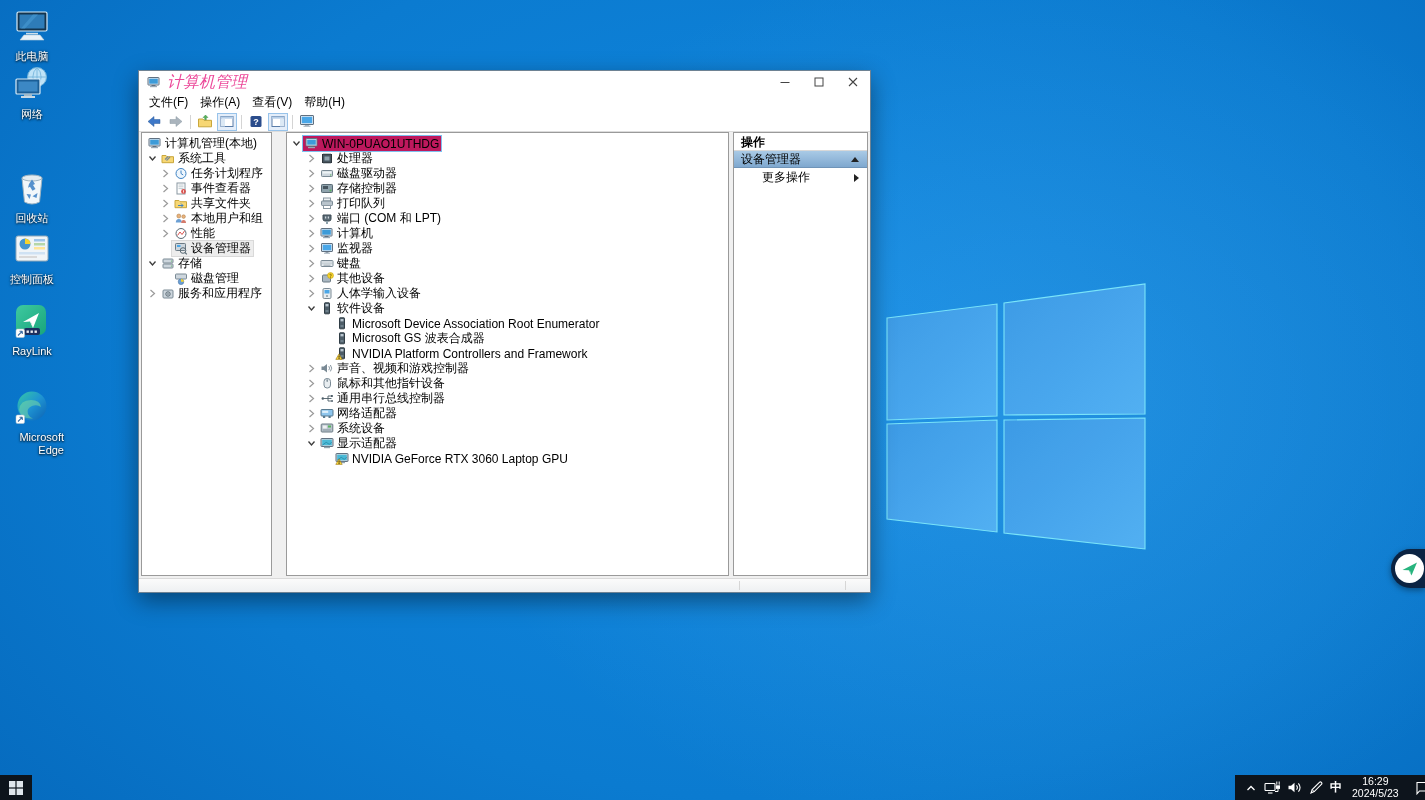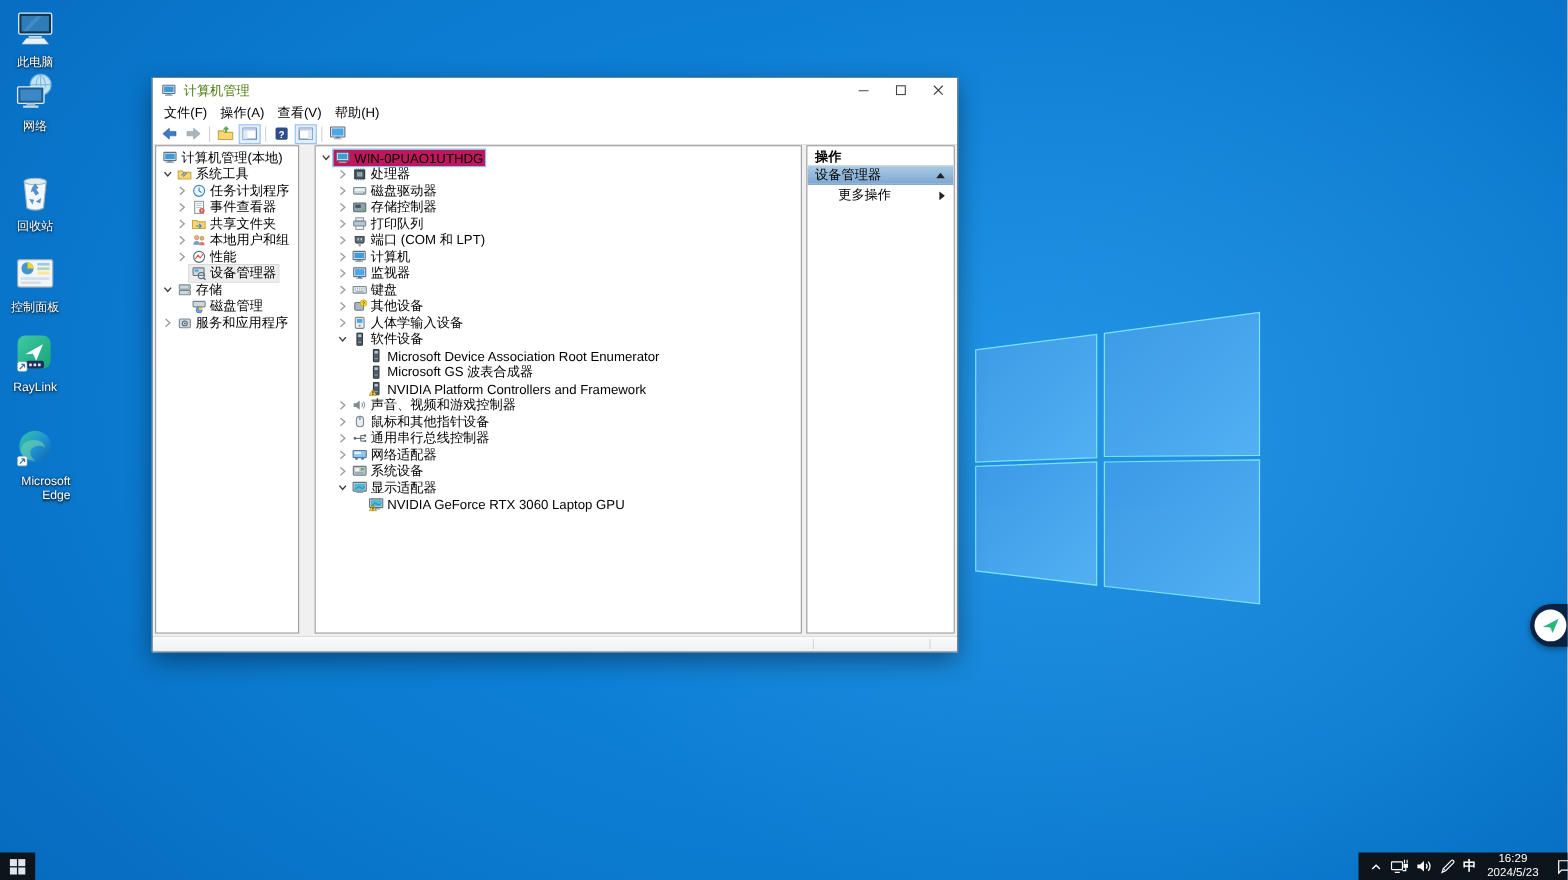--- a/index.html
+++ b/index.html
@@ -13,21 +13,21 @@
   
   .dicon{position:absolute;left:0;width:64px;display:flex;flex-direction:column;align-items:center;}
   .dicon .dlbl{margin-top:2px;font-size:11px;color:#fff;text-align:right;line-height:13px;
     text-shadow:0 1px 2px rgba(0,0,0,.85),0 0 3px rgba(0,0,0,.5);}
 
   
   #win{position:absolute;left:138px;top:70px;width:733px;height:523px;background:#fff;
     border:1px solid #6e8293;box-shadow:0 8px 22px rgba(0,0,0,.42);}
   .titlebar{height:22px;display:flex;align-items:center;background:#fff;}
   .tb-ic{margin:0 6px 0 8px;display:flex;}
-  .tb-title{font-size:12px;color:#4d7c0f;}
+  .tb-title{font-size:16px;color:#ec4899;font-style:italic;}
   .cap{margin-left:auto;display:flex;height:100%;}
   .cap span{width:34px;display:flex;align-items:center;justify-content:center;}
   .menubar{height:19px;display:flex;align-items:center;padding-left:4px;font-size:12px;background:#fff;}
   .menubar span{padding:2px 6px;}
   .toolbar{height:20px;display:flex;align-items:center;padding-left:4px;background:#fff;border-bottom:1px solid #dcdcdc;}
   .tbtn{width:20px;height:18px;display:flex;align-items:center;justify-content:center;margin:0 1px;border:1px solid transparent;}
   .tbtn.pressed{background:#e4eefa;border:1px solid #98c3ea;}
   .tsep{width:1px;height:14px;background:#d4d4d4;margin:0 3px;}
 
   .content{position:absolute;top:61px;bottom:14px;left:0;right:0;background:#f0f0f0;}
@@ -98,21 +98,21 @@
         <span><svg width="40" height="36" viewBox="0 0 40 36">
             <circle cx="25" cy="11" r="9.5" fill="#bfe3f7" stroke="#6fb1d9"></circle>
             <path d="M15.5 11 h19 M25 1.5 a13 13 0 0 1 0 19 M25 1.5 a13 13 0 0 0 0 19 M25 1.5 v19" fill="none" stroke="#6fb1d9" stroke-width="0.8"></path>
             <rect x="4" y="13" width="24" height="15" rx="1" fill="#1b5e96" stroke="#d7ecf8" stroke-width="1.2"></rect>
             <rect x="6.5" y="15.5" width="19" height="10" fill="#3c88c4"></rect>
             <rect x="12" y="28" width="8" height="2" fill="#9fb9ca"></rect>
             <rect x="9" y="30" width="14" height="2" fill="#c8d9e4"></rect>
           </svg></span>
         <span class="dlbl">网络</span>
       </div>
-      <div class="dicon" style="top: 157px;">
+      <div class="dicon" style="top: 170px;">
         <span><svg width="40" height="36" viewBox="0 0 40 36">
             <path d="M10 8 l2.5 24 q7.5 4 15 0 L30 8" fill="#f2f7fa" stroke="#9fb4c2"></path>
             <ellipse cx="20" cy="8" rx="10" ry="3" fill="#e3ecf1" stroke="#9fb4c2"></ellipse>
             <path d="M17 14 l3 -4.5 3 4.5 l-2 1 2.5 4 -3 1.8 -2.5 -4 -2 1 z" fill="#3b7fc4" opacity="0.85"></path>
             <path d="M14.5 24 l4.5 0.5 -1.5 4.5 z" fill="#3b7fc4" opacity="0.85"></path>
             <path d="M25.5 23 l-1 5 -4 -1.8 z" fill="#3b7fc4" opacity="0.85"></path>
           </svg></span>
         <span class="dlbl">回收站</span>
       </div>
       <div class="dicon" style="top: 231px;">

